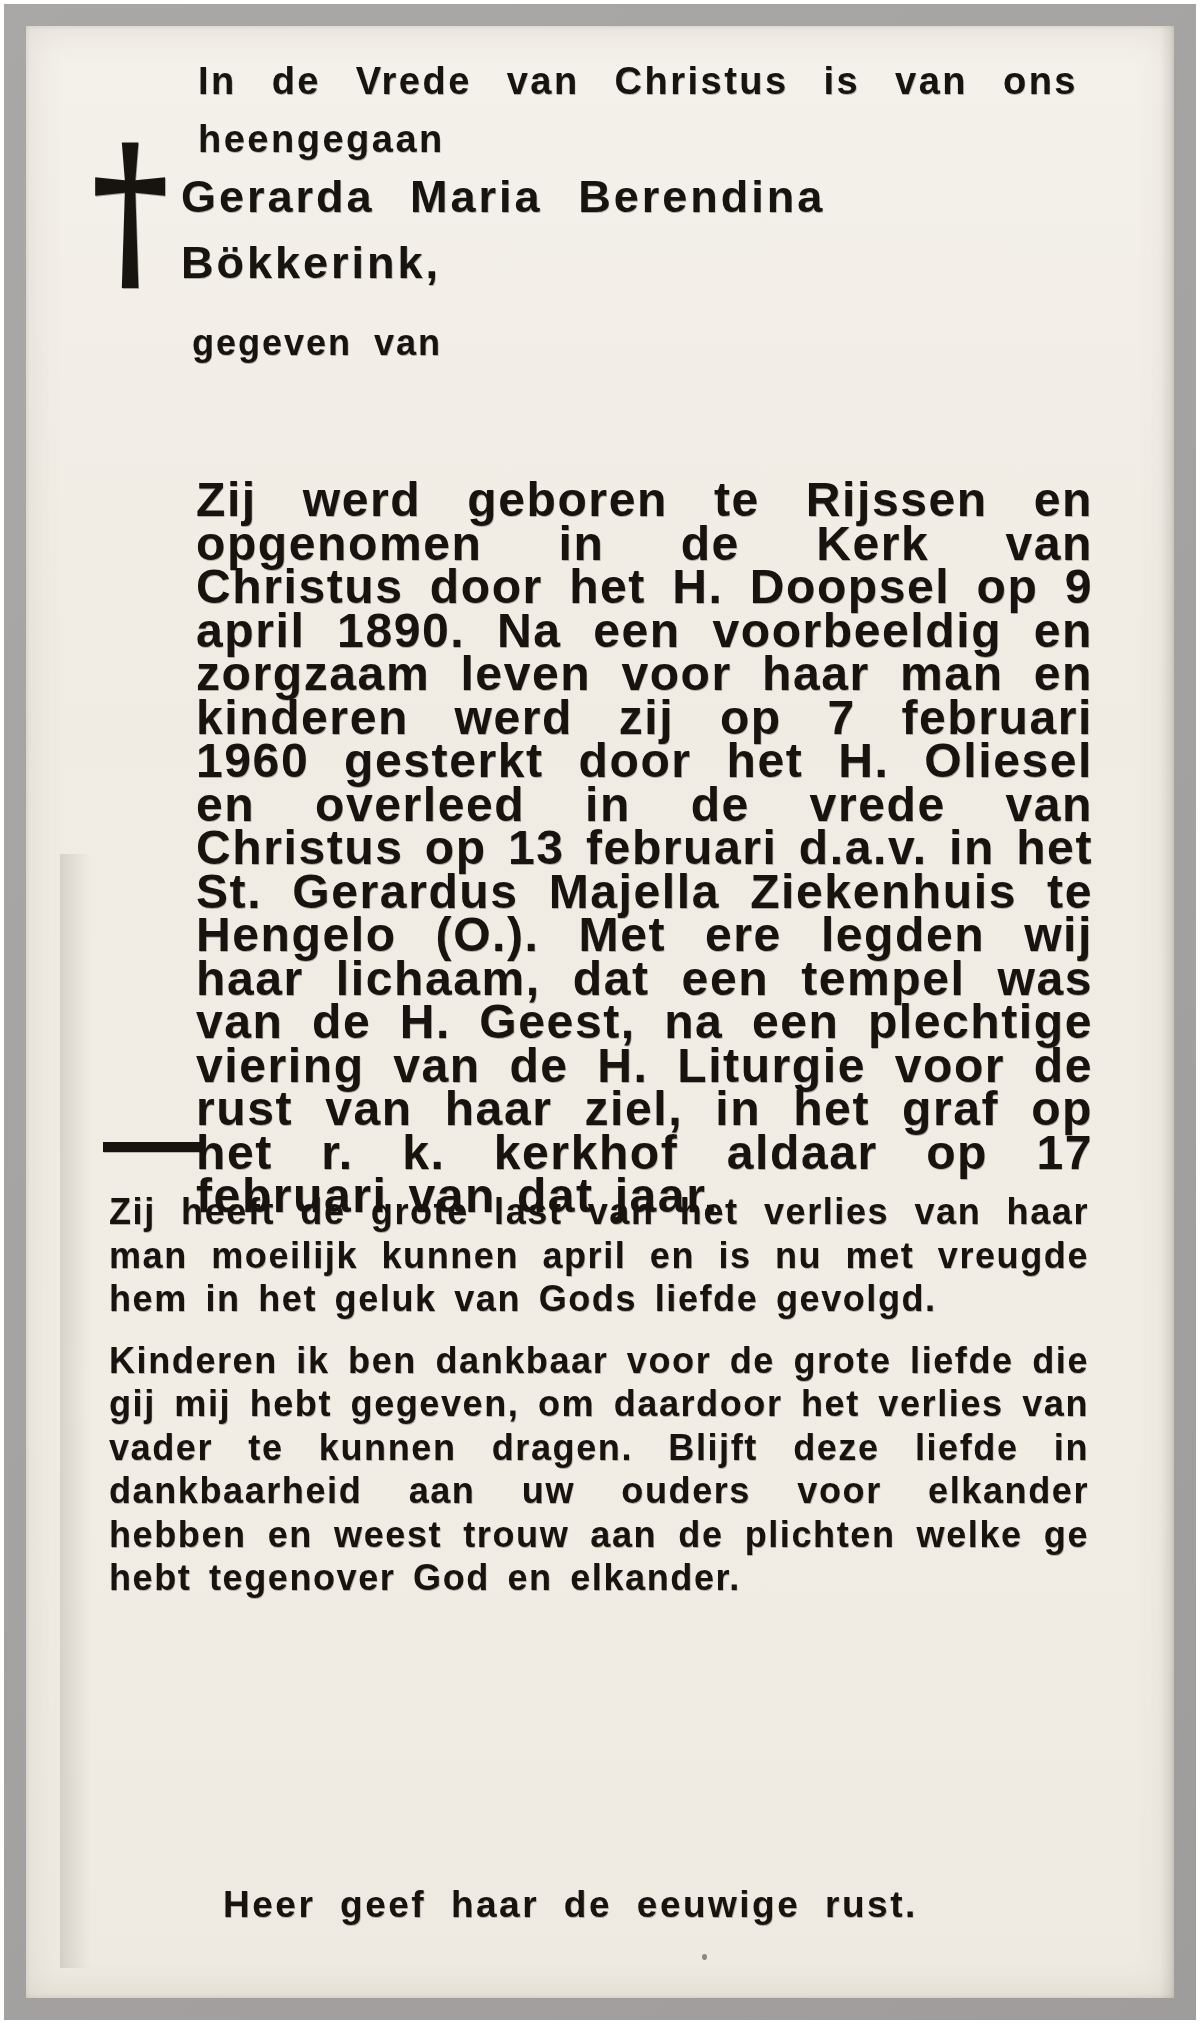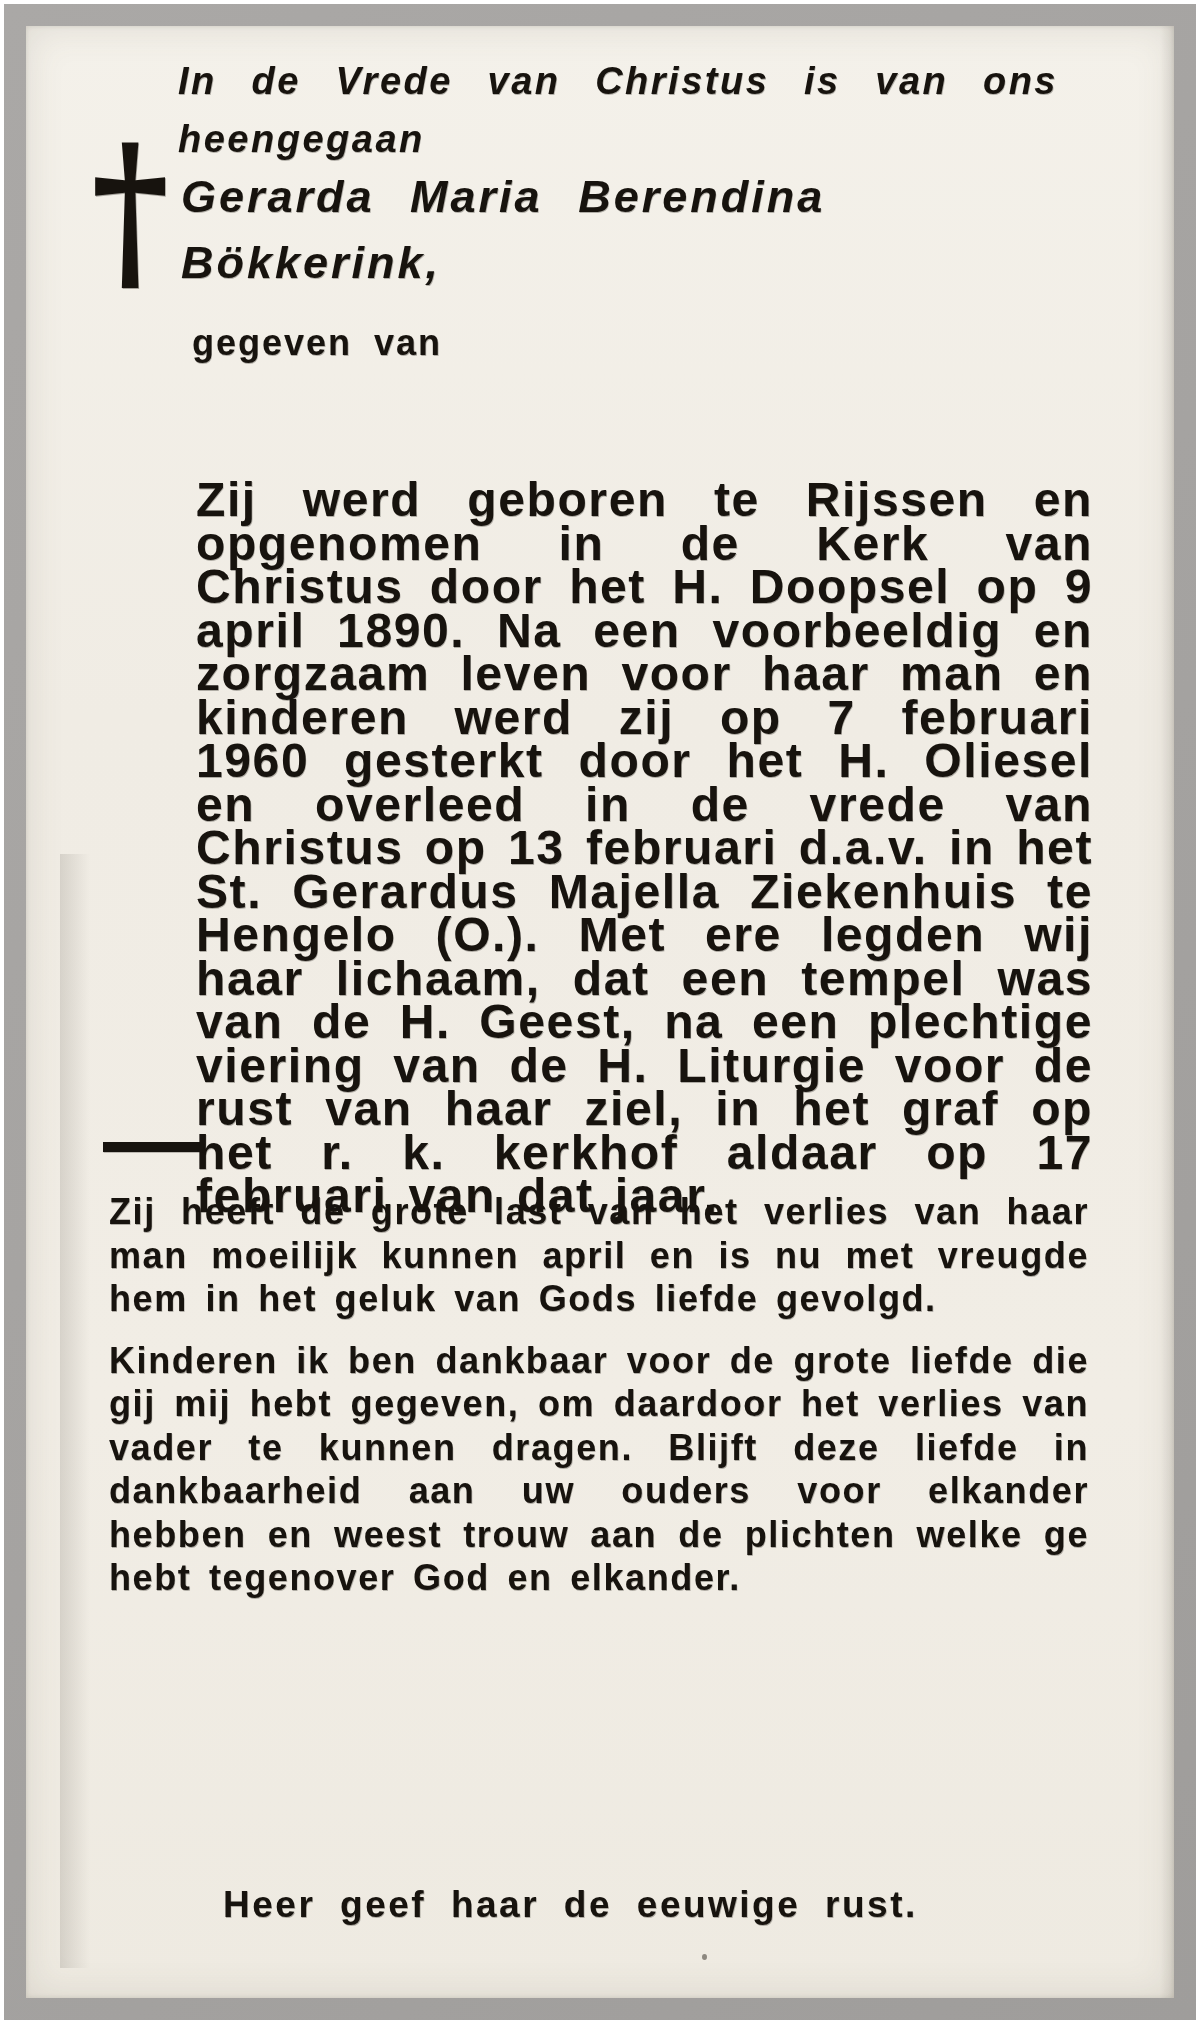--- a/index.html
+++ b/index.html
@@ -43,29 +43,28 @@
     width: 14px;
     background: linear-gradient(270deg, rgba(110, 104, 95, 0.16), rgba(110, 104, 95, 0));
     pointer-events: none;
   }
   .ink {
     font-weight: bold;
     text-shadow: 0.6px 0.8px 0 rgba(24, 20, 14, 0.30);
   }
   .intro {
     position: absolute;
-    left: 152px;
+    left: 172px;
     top: 26px;
     width: 880px;
     font-size: 38px;
     line-height: 58px;
     letter-spacing: 2.5px;
     word-spacing: 9px;
     text-align: justify;
-    font-style: italic;
   }
   .cross {
     position: absolute;
     left: 58px;
     top: 96px;
     font-family: "DejaVu Serif", serif;
     font-size: 176px;
     line-height: 176px;
     font-weight: bold;
     transform: scaleX(0.85);
@@ -75,21 +74,20 @@
     position: absolute;
     left: 155px;
     top: 138px;
     width: 920px;
     margin: 0;
     font-size: 45px;
     line-height: 66px;
     letter-spacing: 3px;
     word-spacing: 20px;
     text-align: left;
-    font-style: italic;
   }
   .relation {
     position: absolute;
     left: 166px;
     top: 296px;
     font-size: 36px;
     letter-spacing: 2px;
     word-spacing: 10px;
   }
   .spouse {

